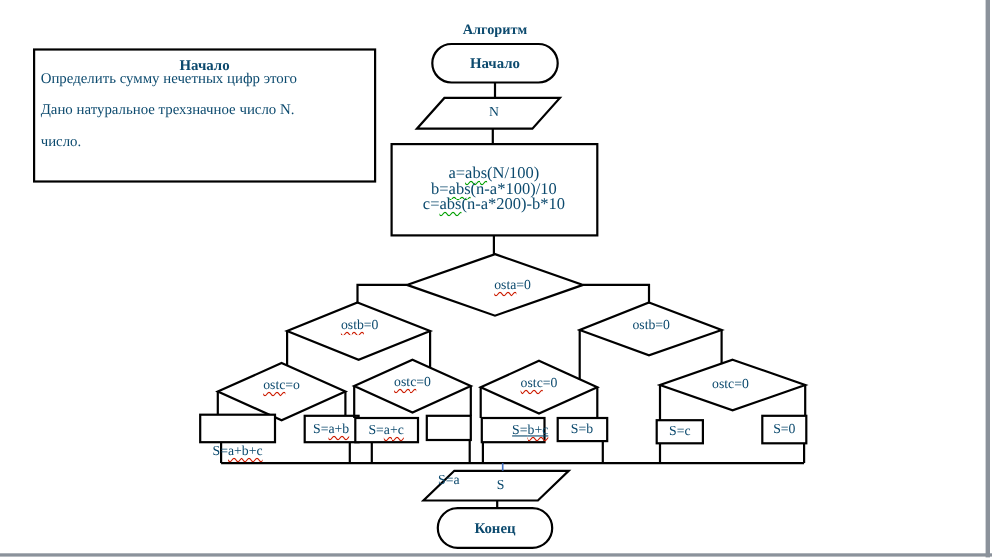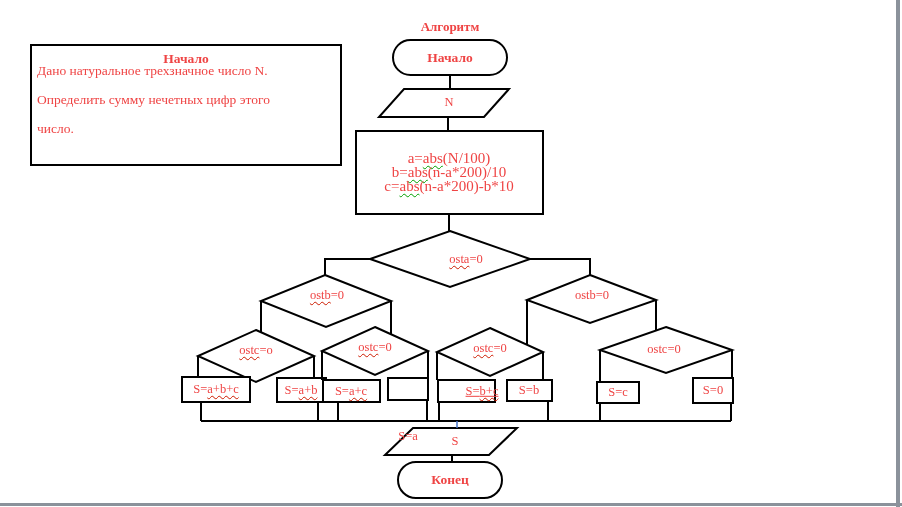--- a/index.html
+++ b/index.html
@@ -1,18 +1,18 @@
 <!DOCTYPE html>
 <html><head>
 <meta charset="utf-8">
 <style>
   html,body{margin:0;padding:0;background:#fff;}
   #stage{
     position:relative;width:902px;height:507px;background:#ffffff;overflow:hidden;
-    font-family:"Liberation Serif","DejaVu Serif",serif;color:#ef4444;
+    font-family:"Liberation Serif","DejaVu Serif",serif;color:#0c4a6e;
   }
   #stage svg{position:absolute;left:0;top:0;}
   .lbl{position:absolute;transform:translate(-50%,-50%);white-space:nowrap;
        text-align:center;line-height:1.15;}
   .b{font-weight:bold;}
   .fs13{font-size:13px;}
   .fs12{font-size:12.5px;}
   .fs14{font-size:13.5px;}
   .wavy-red{text-decoration-line:underline;text-decoration-style:wavy;
             text-decoration-color:#cc1a00;text-decoration-thickness:1px;text-underline-offset:2px;}
@@ -91,43 +91,43 @@
     <line x1="457" y1="421" x2="457" y2="428" stroke="#4472c4" stroke-width="1.5"></line>
 
     <rect x="896" y="0" width="4" height="507" fill="#8b929b" stroke="none"></rect>
     <rect x="0" y="503" width="902" height="3" fill="#8b929b" stroke="none"></rect>
   </svg>
 
   <div class="lbl b fs13" style="left:450px;top:27px;">Алгоритм</div>
 
   <div class="lbl b fs14" style="left:186px;top:59px;">Начало</div>
   <div class="task-box-text">
+    <div class="task-line">Определить сумму нечетных цифр этого</div>
     <div class="task-line">Дано натуральное трехзначное число N.</div>
-    <div class="task-line">Определить сумму нечетных цифр этого</div>
     <div class="task-line">число.</div>
   </div>
 
   <div class="lbl b fs14" style="left:450px;top:58px;">Начало</div>
   <div class="lbl fs12" style="left:449px;top:102px;">N</div>
 
   <div class="lbl proc" style="left:449px;top:172px;">
     <div><span>a=</span><span class="wavy-green">abs</span><span>(N/100)</span></div>
-    <div><span>b=</span><span class="wavy-green">abs</span><span>(n-a*200)/10</span></div>
+    <div><span>b=</span><span class="wavy-green">abs</span><span>(n-a*100)/10</span></div>
     <div><span>c=</span><span class="wavy-green">abs</span><span>(n-a*200)-b*10</span></div>
   </div>
 
   <div class="lbl fs12" style="left:452px;top:259px;margin-left:14px;"><span class="wavy-red">osta</span><span>=0</span></div>
   <div class="lbl fs12" style="left:327px;top:295px;"><span class="wavy-red">ostb</span><span>=0</span></div>
   <div class="lbl fs12" style="left:592px;top:295px;"><span>ostb</span><span>=0</span></div>
   <div class="lbl fs12" style="left:256px;top:350px;"><span class="wavy-red">ostc</span><span>=o</span></div>
   <div class="lbl fs12" style="left:375px;top:347px;"><span class="wavy-red">ostc</span><span>=0</span></div>
   <div class="lbl fs12" style="left:490px;top:348px;"><span class="wavy-red">ostc</span><span>=0</span></div>
   <div class="lbl fs12" style="left:664px;top:349px;"><span>ostc</span><span>=0</span></div>
 
-  <div class="lbl fs12" style="left:216px;top:389px;"><span>S=</span><span class="wavy-red">a+b+c</span></div>
+  <div class="lbl fs12" style="left:216px;top:410px;"><span>S=</span><span class="wavy-red">a+b+c</span></div>
   <div class="lbl fs12" style="left:301px;top:390px;"><span>S=</span><span class="wavy-red">a+b</span></div>
   <div class="lbl fs12" style="left:351px;top:391px;"><span>S=</span><span class="wavy-red">a+c</span></div>
   <div class="lbl fs12" style="left:408px;top:389px;margin-top:47px;"><span>S=</span><span>a</span></div>
   <div class="lbl fs12" style="left:482px;top:391px;text-decoration:underline;"><span>S=</span><span class="wavy-red">b+c</span></div>
   <div class="lbl fs12" style="left:529px;top:390px;"><span>S=</span><span>b</span></div>
   <div class="lbl fs12" style="left:618px;top:392px;"><span>S=</span><span>c</span></div>
   <div class="lbl fs12" style="left:713px;top:390px;"><span>S=</span><span>0</span></div>
 
   <div class="lbl fs12" style="left:455px;top:441px;">S</div>
   <div class="lbl b fs14" style="left:450px;top:480px;">Конец</div>

